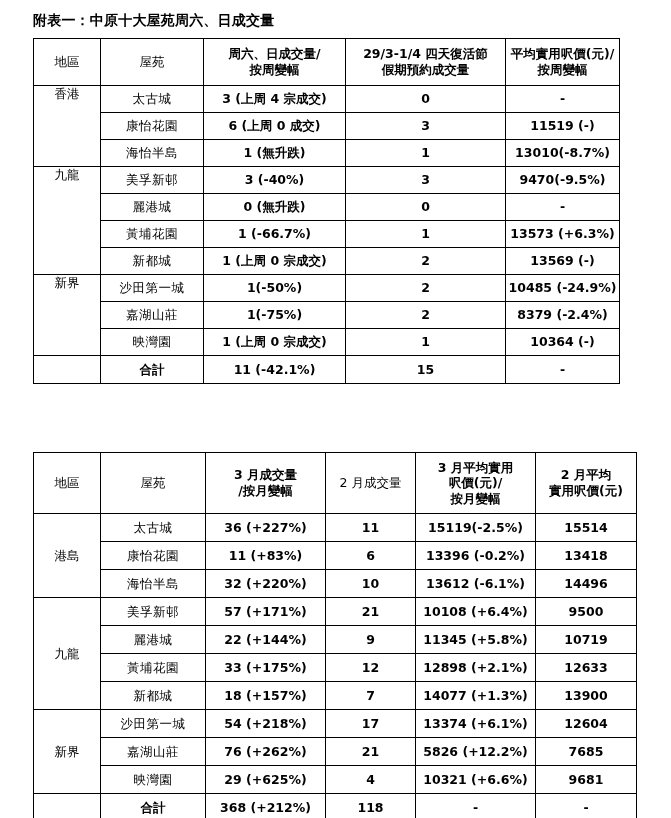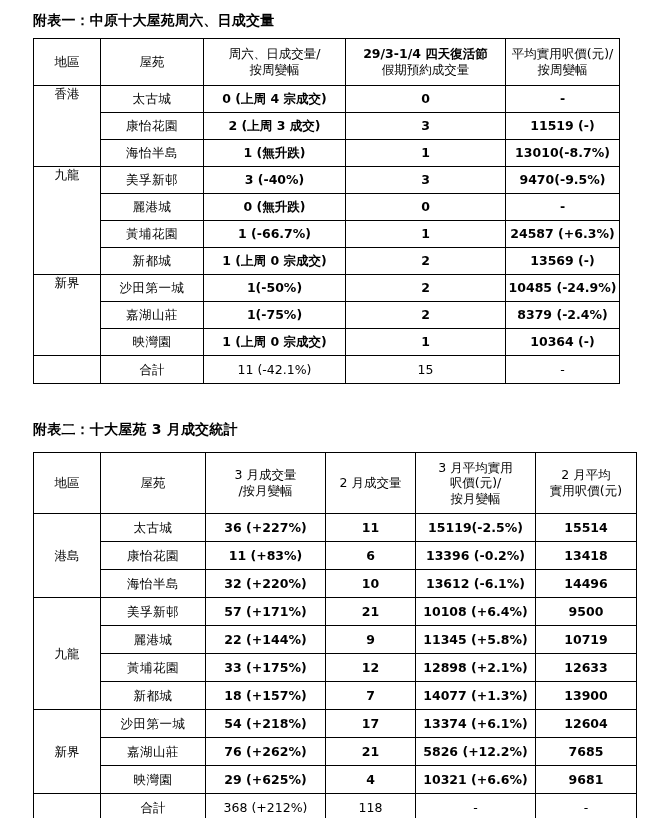--- a/index.html
+++ b/index.html
@@ -72,20 +72,21 @@
     width: 603px;
   }
 
   
   .hdr {
     height: 46px;
     font-size: 12.5px;
   }
   .hdr .l1, .hdr .l2, .hdr .l3 {
     display: block;
+    font-weight: bold;
   }
 
   
   .region-top {
     vertical-align: top !important;
     padding-top: 3px;
   }
   .region-mid {
     vertical-align: middle !important;
   }
@@ -94,21 +95,21 @@
   .drow td {
     height: 26px;
   }
   #table-2 .drow td {
     height: 27px;
   }
 
   
   .total td {
     height: 27px;
-    font-weight: normal;
+    font-weight: bold;
   }
   .total .blank {
     font-weight: normal;
   }
 
   .estate {
     letter-spacing: 0.5px;
   }
   .num {
     font-weight: bold;
@@ -144,27 +145,27 @@
         </td>
         <td class="hdr">
           <span class="l1">平均實用呎價(元)/</span>
           <span class="l2">按周變幅</span>
         </td>
       </tr>
 
       <tr class="drow">
         <td class="region-top" rowspan="3">香港</td>
         <td class="estate">太古城</td>
-        <td class="num">0 (上周 4 宗成交)</td>
+        <td class="num">3 (上周 4 宗成交)</td>
         <td class="num">0</td>
         <td class="num">-</td>
       </tr>
       <tr class="drow">
         <td class="estate">康怡花園</td>
-        <td class="num">2 (上周 3 成交)</td>
+        <td class="num">6 (上周 0 成交)</td>
         <td class="num">3</td>
         <td class="num">11519 (-)</td>
       </tr>
       <tr class="drow">
         <td class="estate">海怡半島</td>
         <td class="num">1 (無升跌)</td>
         <td class="num">1</td>
         <td class="num">13010(-8.7%)</td>
       </tr>
 
@@ -178,21 +179,21 @@
       <tr class="drow">
         <td class="estate">麗港城</td>
         <td class="num">0 (無升跌)</td>
         <td class="num">0</td>
         <td class="num">-</td>
       </tr>
       <tr class="drow">
         <td class="estate">黃埔花園</td>
         <td class="num">1 (-66.7%)</td>
         <td class="num">1</td>
-        <td class="num">24587 (+6.3%)</td>
+        <td class="num">13573 (+6.3%)</td>
       </tr>
       <tr class="drow">
         <td class="estate">新都城</td>
         <td class="num">1 (上周 0 宗成交)</td>
         <td class="num">2</td>
         <td class="num">13569 (-)</td>
       </tr>
 
       <tr class="drow">
         <td class="region-top" rowspan="3">新界</td>
@@ -217,21 +218,20 @@
       <tr class="total">
         <td class="blank"></td>
         <td>合計</td>
         <td>11 (-42.1%)</td>
         <td>15</td>
         <td>-</td>
       </tr>
     </tbody>
   </table>
 
-  <div id="title-2" class="title">附表二：十大屋苑 3 月成交統計</div>
 
   <table id="table-2" class="dtable">
     <colgroup>
       <col style="width:67px">
       <col style="width:105px">
       <col style="width:120px">
       <col style="width:90px">
       <col style="width:120px">
       <col style="width:101px">
     </colgroup>

